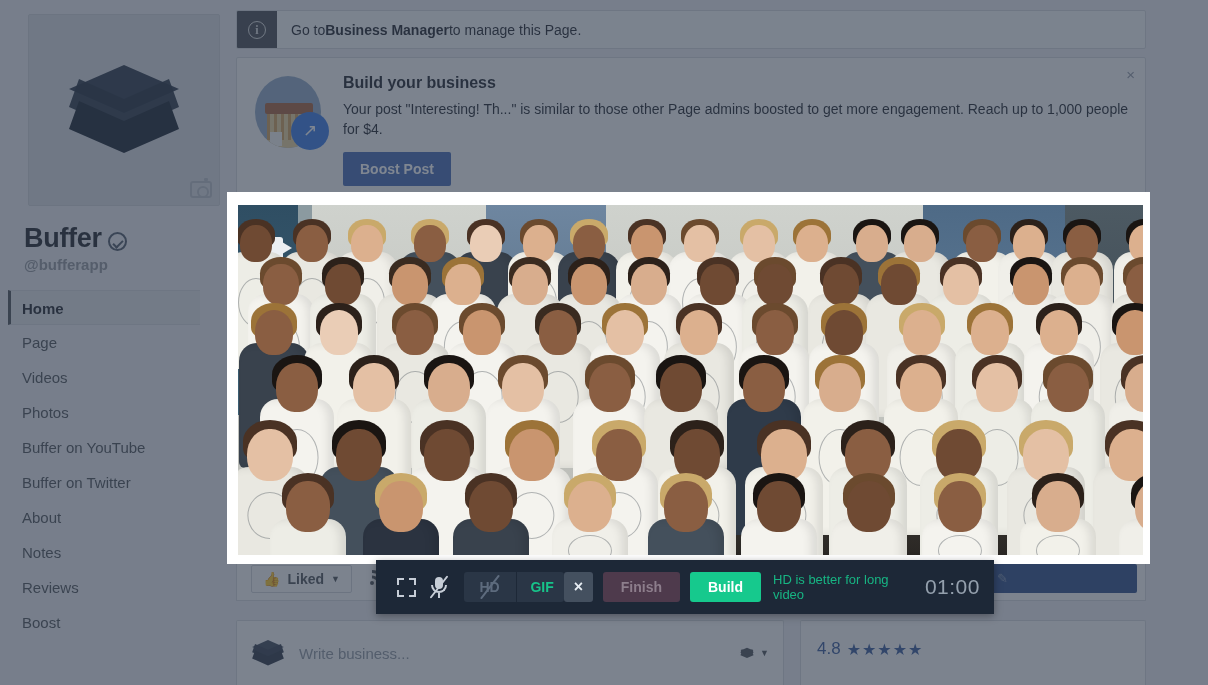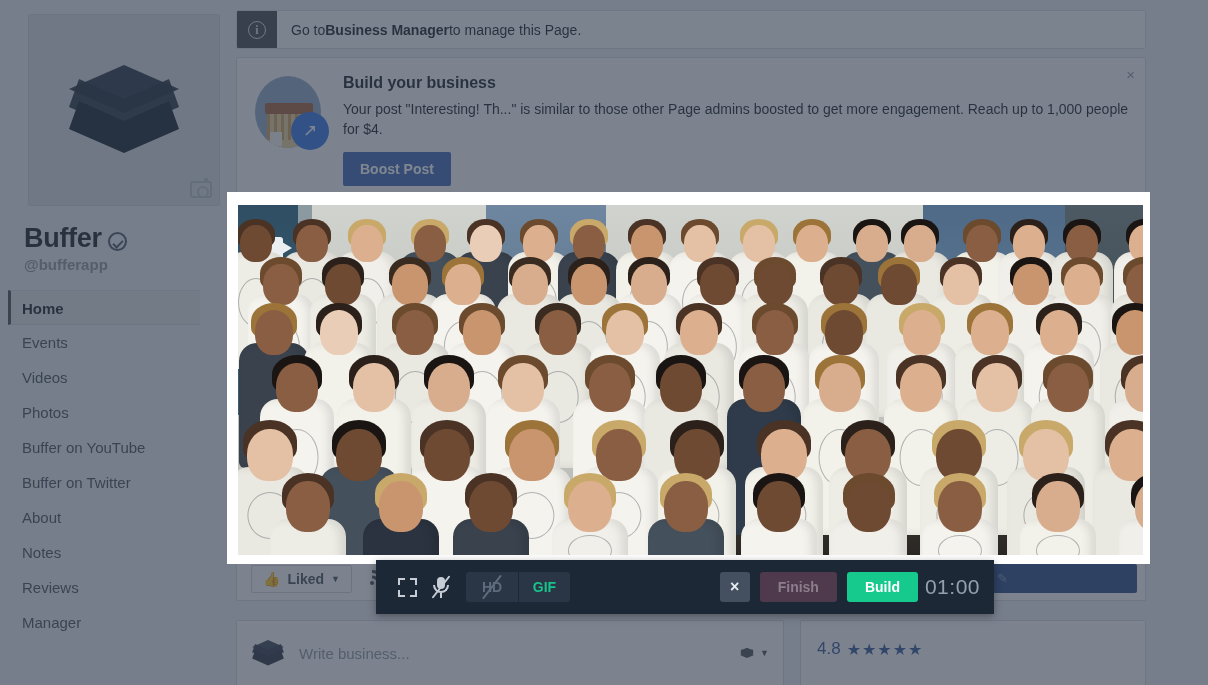--- a/index.html
+++ b/index.html
@@ -320,29 +320,29 @@
       </div>
 
       <div class="page-name">
         <span>Buffer</span>
         <span class="verified"></span>
       </div>
       <div class="page-handle">@bufferapp</div>
 
       <div class="navlist" id="navlist">
           <div class="navitem active">Home</div>
-          <div class="navitem">Events</div>
+          <div class="navitem">Page</div>
           <div class="navitem">Videos</div>
           <div class="navitem">Photos</div>
           <div class="navitem">Buffer on YouTube</div>
           <div class="navitem">Buffer on Twitter</div>
           <div class="navitem">About</div>
           <div class="navitem">Notes</div>
           <div class="navitem">Reviews</div>
-          <div class="navitem">Manager</div>
+          <div class="navitem">Boost</div>
         </div>
     </div>
 
     <div class="content">
 
       <div class="info-bar">
         <div class="info-icon-wrap">
           <div class="info-icon">i</div>
         </div>
         <div class="info-text">
@@ -950,16 +950,17 @@
         <span class="slash"></span>
       </div>
       <div class="seg gif">GIF</div>
     </div>
 
     <div class="spacer"></div>
 
     <div class="close-sq">×</div>
     <button class="finish-btn">Finish</button>
     <button class="start-btn">Build</button>
+    <span class="hd-hint">HD is better for long video</span>
     <span class="timer">01:00</span>
   </div>
 
 </div>
 
 </body></html>

